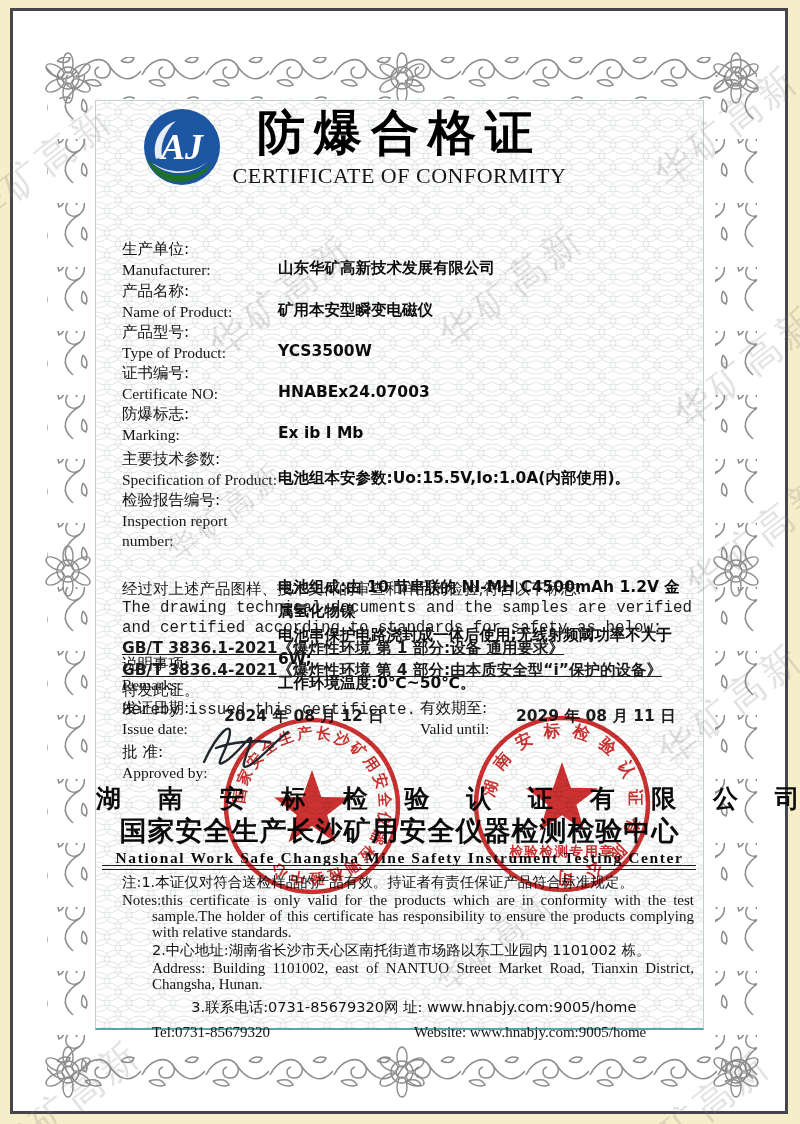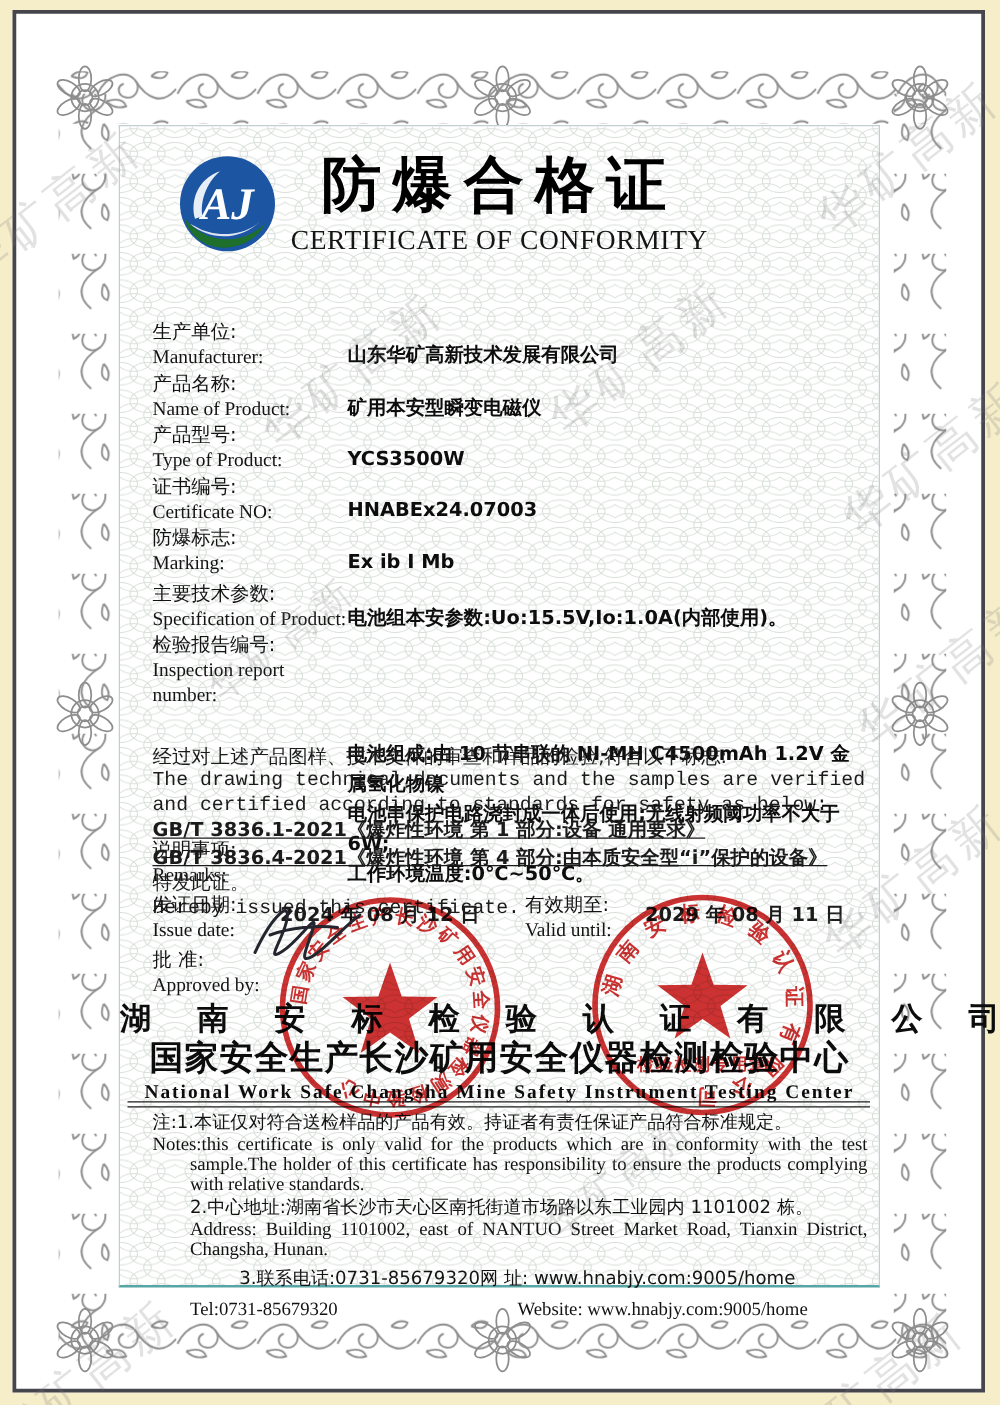--- a/index.html
+++ b/index.html
@@ -20,21 +20,21 @@
     background:#ffffff;border:1px solid #c3ced2;border-bottom:2px solid #57a5a4;
     z-index:2;
   }
   .guilloche{position:absolute;left:0;top:0;z-index:0;}
   .wm{
     position:absolute;white-space:nowrap;pointer-events:none;
     font-size:38px;letter-spacing:5px;color:rgba(125,125,125,.22);
     transform:rotate(-38deg);font-weight:400;z-index:3;
   }
   .wm.small{font-size:30px;}
-  .layer{position:absolute;left:0;top:16px;width:100%;height:100%;z-index:2;}
+  .layer{position:absolute;left:0;top:0;width:100%;height:100%;z-index:2;}
   
   .logo{position:absolute;left:46px;top:6px;width:80px;height:80px;}
   .titlebox{position:absolute;left:0;top:0;width:100%;text-align:center;}
   .title-cn{font-size:48px;font-weight:700;letter-spacing:9px;color:#000000;line-height:62px;}
   .title-en{font-family:"Liberation Serif",serif;font-size:22px;letter-spacing:.5px;color:#151515;line-height:26px;}
   
   .fields{position:absolute;left:26px;top:136px;width:566px;}
   .frow{display:flex;align-items:flex-end;}
   .flabel{width:156px;flex:0 0 156px;}
   .l-cn{display:block;font-size:15.5px;line-height:21px;color:#141414;}

